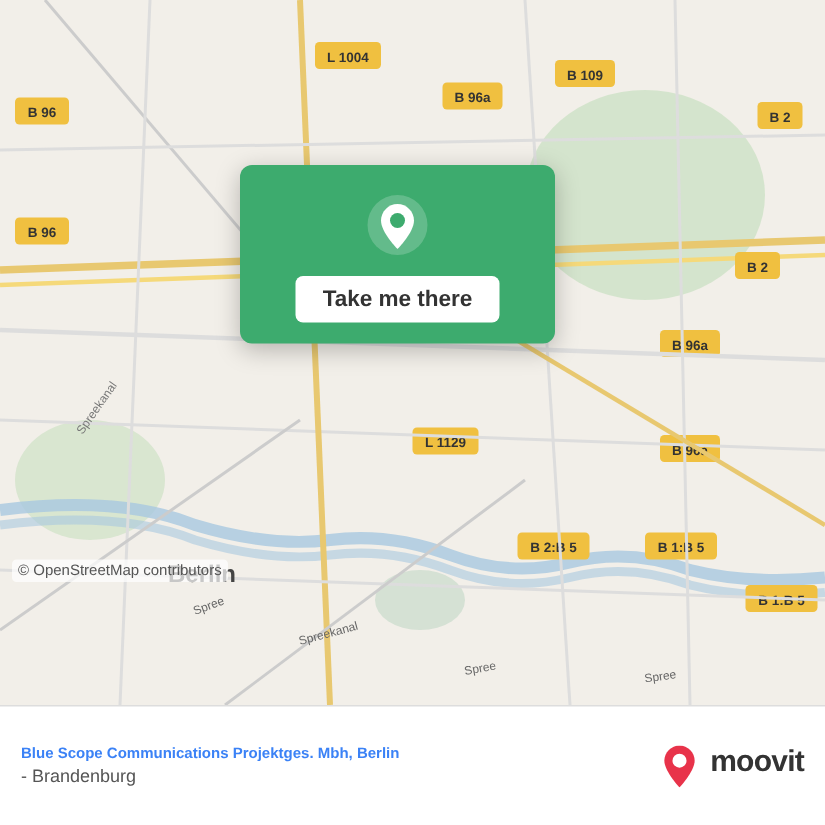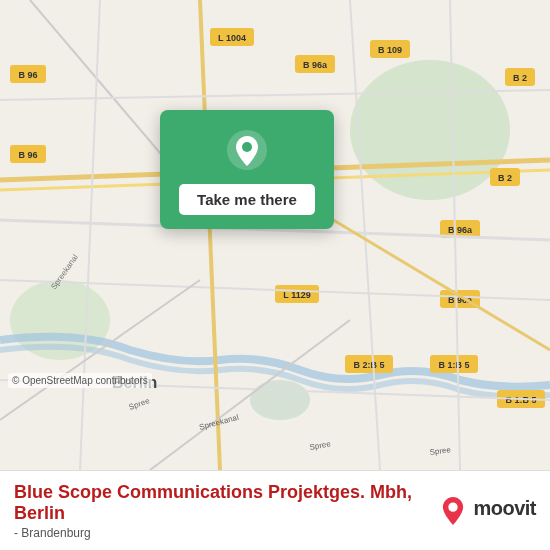--- a/index.html
+++ b/index.html
@@ -26,21 +26,21 @@
       inset: 0;
       width: 100%;
       height: 100%;
     }
 
     
     .location-card {
       position: absolute;
       top: 110px;
       left: 160px;
-      width: 174px;
+      width: 210px;
       background: #3dab6e;
       border-radius: 8px;
       display: flex;
       flex-direction: column;
       align-items: center;
       padding: 18px 20px 14px;
       box-shadow: 0 4px 16px rgba(0,0,0,0.25);
       cursor: pointer;
     }
 
@@ -86,23 +86,23 @@
     }
 
     .bottom-text-area {
       display: flex;
       flex-direction: column;
       gap: 2px;
       flex: 1;
     }
 
     .company-name {
-      font-size: 18px;
+      font-size: 10px;
       font-weight: 600;
-      color: #b91c1c;
+      color: #3b82f6;
     }
 
     .company-location {
       font-size: 12px;
       color: #555;
     }
 
     .moovit-logo {
       display: flex;
       gap: 6px;

